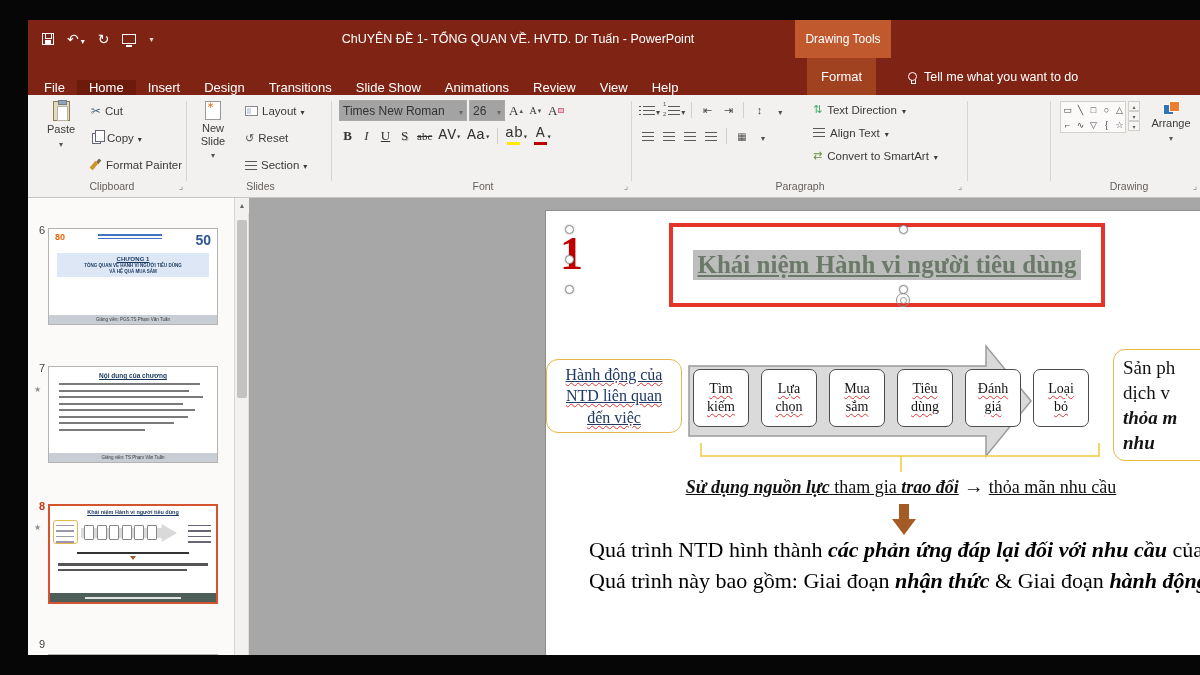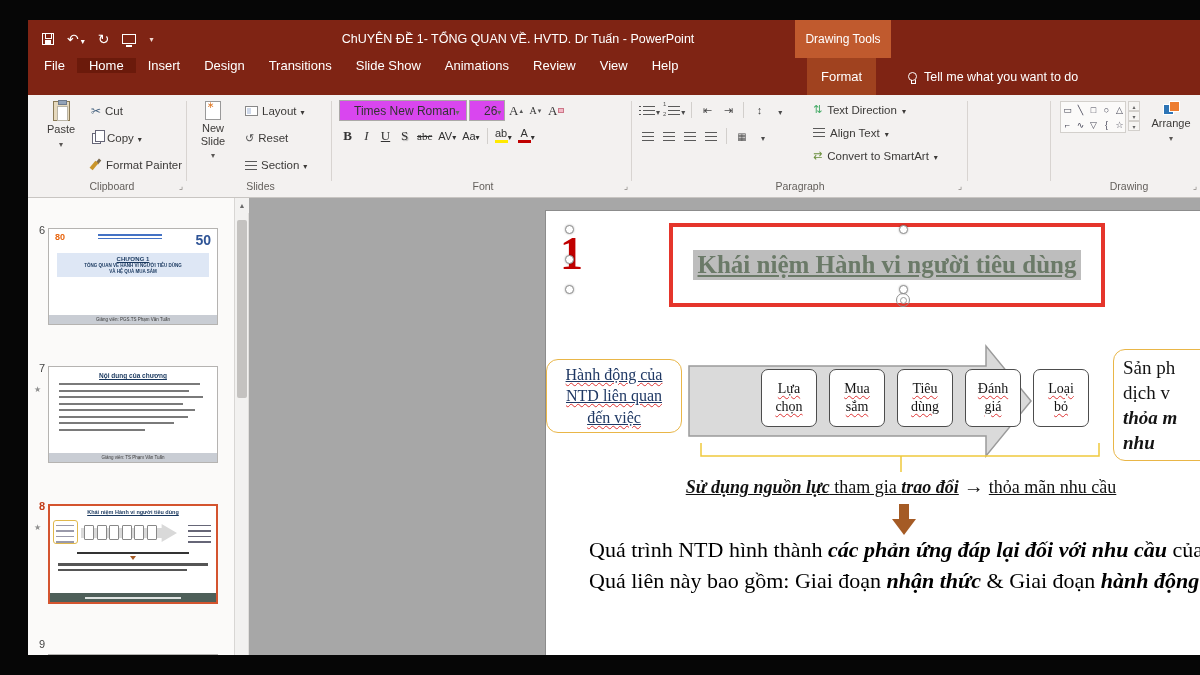--- a/index.html
+++ b/index.html
@@ -22,21 +22,21 @@
 .caret{display:inline-block}
 .caret::after{content:"▾";font-size:8px;color:inherit}
 .qcaret{color:#f0d9d2;font-size:8px}
 .wtitle{position:absolute;left:180px;width:620px;top:0;bottom:0;display:flex;align-items:center;
   justify-content:center;color:#fff;font-size:12.5px;white-space:nowrap}
 .ctxpatch{position:absolute;left:767px;top:0;width:96px;height:38px;background:#c05a2e;color:#fff;
   font-size:12px;display:flex;align-items:center;justify-content:center}
 
 
 .tabsrow{position:absolute;left:0;top:38px;right:0;height:37px;background:#7f2414}
-.tabs{position:absolute;left:4px;top:0;height:37px;display:flex;align-items:flex-start}
+.tabs{position:absolute;left:4px;top:0;height:37px;display:flex;align-items:flex-end}
 .tab{display:flex;align-items:center;padding:0 12px;color:#fff;font-size:13px;white-space:nowrap;cursor:default}
 .tab.active{background:#6b1a0b}
 .tab-format{position:absolute;left:779px;top:0;height:37px;display:flex;align-items:center;padding:0 14px;
   background:#a0421f;color:#fff;font-size:13px}
 .tellme{position:absolute;left:880px;top:0;height:37px;display:flex;align-items:center;gap:7px;color:#fff;font-size:12.5px}
 .ic-bulb{width:9px;height:9px;border:1.5px solid #fff;border-radius:50%;position:relative;display:inline-block}
 .ic-bulb::after{content:"";position:absolute;left:2px;bottom:-4px;width:3px;height:3px;border:1px solid #fff;border-top:none}
 
 
 .ribbon{position:absolute;left:0;top:75px;right:0;height:103px;background:#f3f1f0;border-bottom:1px solid #c8c5c2}
@@ -62,29 +62,29 @@
 .ic-brush::after{content:"";position:absolute;left:1px;top:1px;width:4px;height:9px;background:#c9952b;transform:rotate(40deg)}
 .ic-brush::before{content:"";position:absolute;left:6px;top:-1px;width:3px;height:5px;background:#7b6a4e;transform:rotate(40deg)}
 
 .ic-newslide{width:16px;height:19px;background:#fff;border:1px solid #999;position:relative;margin-bottom:2px}
 .ic-newslide::after{content:"∗";position:absolute;left:1px;top:-2px;color:#e07a28;font-size:9px}
 .ic-slidesm{width:13px;height:10px;border:1px solid #888;background:#fff;position:relative;flex:none}
 .ic-slidesm::after{content:"";position:absolute;left:1px;top:1px;width:4px;height:6px;background:#cfd9ea}
 .ic-reset::after{content:"↺";font-size:11px;color:#555}
 
 .frow{position:absolute;left:4px;display:flex;align-items:center;gap:2px}
-.combo{height:21px;background:#d946ef;border:1px solid #aba9a7;display:flex;align-items:center;
-  justify-content:space-between;font-size:12px;color:#333;padding:0 14px;white-space:nowrap;overflow:hidden}
+.combo{height:21px;background:#a3a3a3;border:1px solid #aba9a7;display:flex;align-items:center;
+  justify-content:space-between;font-size:12px;color:#333;padding:0 3px;white-space:nowrap;overflow:hidden}
 .combo .caret{color:#666}
 .fbtn{min-width:17px;height:19px;display:flex;align-items:center;justify-content:center;
   font-family:"Liberation Serif","DejaVu Serif",serif;font-size:13px;color:#333;padding:0 2px}
 .fbtn.b{font-weight:bold}.fbtn.i{font-style:italic}.fbtn.u{text-decoration:underline}
 .fbtn.s{text-shadow:1px 1px 1px #aaa}
 .fbtn.st{font-size:11px;text-decoration:line-through}
-.fbtn.sm{font-size:11px;font-family:Liberation Sans, sans-serif}
+.fbtn.sm{font-size:15px;font-family:Liberation Mono, monospace}
 .ga{font-size:13px;font-family:"Liberation Serif",serif}.ga2{font-size:10px;font-family:"Liberation Serif",serif}
 .tinyup{font-size:7px;color:#555;margin-left:1px}
 .erase{width:6px;height:5px;background:#f2b8c6;border:1px solid #c78;margin-left:1px}
 .cstack{display:flex;flex-direction:column;align-items:center;line-height:1}
 .cstack .bar{width:13px;height:3.5px;margin-top:1px}
 .bar-y{background:#ffe900}.bar-r{background:#c00000}
 .vsep{width:1px;height:16px;background:#d2cfcc;margin:0 3px}
 
 .prow{position:absolute;left:4px;display:flex;align-items:center;gap:3px}
 .ibtn{height:18px;min-width:18px;display:flex;align-items:center;justify-content:center;gap:1px;color:#4a4a4a}
@@ -549,20 +549,24 @@
         <div class="lbox">
           <span class="uline"><span class="wavy">Hành động của</span></span>
           <span class="uline"><span class="wavy">NTD liên quan</span></span>
           <span class="uline"><span class="wavy">đến việc</span></span>
         </div>
 
         <svg class="bigarrow" width="360" height="124">
           <polygon points="3,27 300,27 300,7 345,62 300,117 300,97 3,97" fill="#dadada" stroke="#9b9b9b" stroke-width="1.5"></polygon>
         </svg>
 
+        <div class="step" style="left:147px">
+              <span class="wavy">Tìm</span>
+              <span class="wavy">kiếm</span>
+            </div>
         <div class="step" style="left:215px">
               <span class="wavy">Lựa</span>
               <span class="wavy">chọn</span>
             </div>
         <div class="step" style="left:283px">
               <span class="wavy">Mua</span>
               <span class="wavy">sắm</span>
             </div>
         <div class="step" style="left:419px">
               <span class="wavy">Đánh</span>
@@ -594,21 +598,21 @@
 
         <svg class="dnarrow" width="24" height="32">
           <rect x="7" y="0" width="10" height="15" fill="#a55b25"></rect>
           <polygon points="0,15 24,15 12,31" fill="#a55b25"></polygon>
         </svg>
 
         <div class="bodyline b1">
           <span>Quá trình NTD hình thành </span><span class="bi">các phản ứng đáp lại đối với nhu cầu</span><span> của bản</span>
         </div>
         <div class="bodyline b2">
-          <span>Quá liên này bao gồm: Giai đoạn </span><span class="bi">nhận thức</span><span> &amp; Giai đoạn </span><span class="bi">hành động</span>
+          <span>Quá trình này bao gồm: Giai đoạn </span><span class="bi">nhận thức</span><span> &amp; Giai đoạn </span><span class="bi">hành động</span>
         </div>
 
       </div>
     </div>
   </div>
 
 </div>
 </div>
 
 </body></html>

